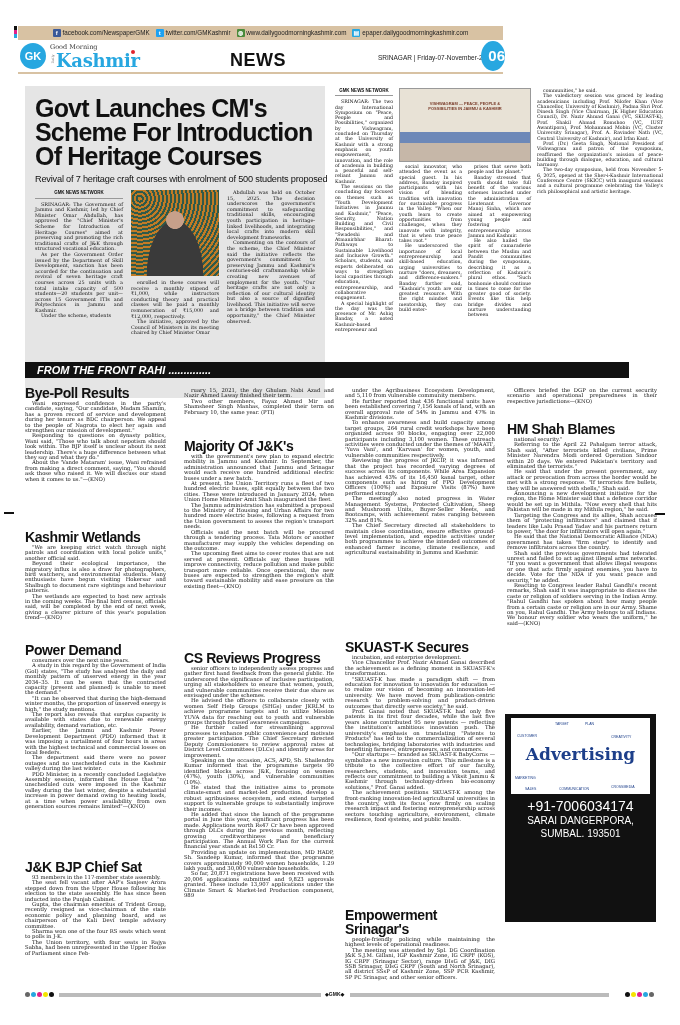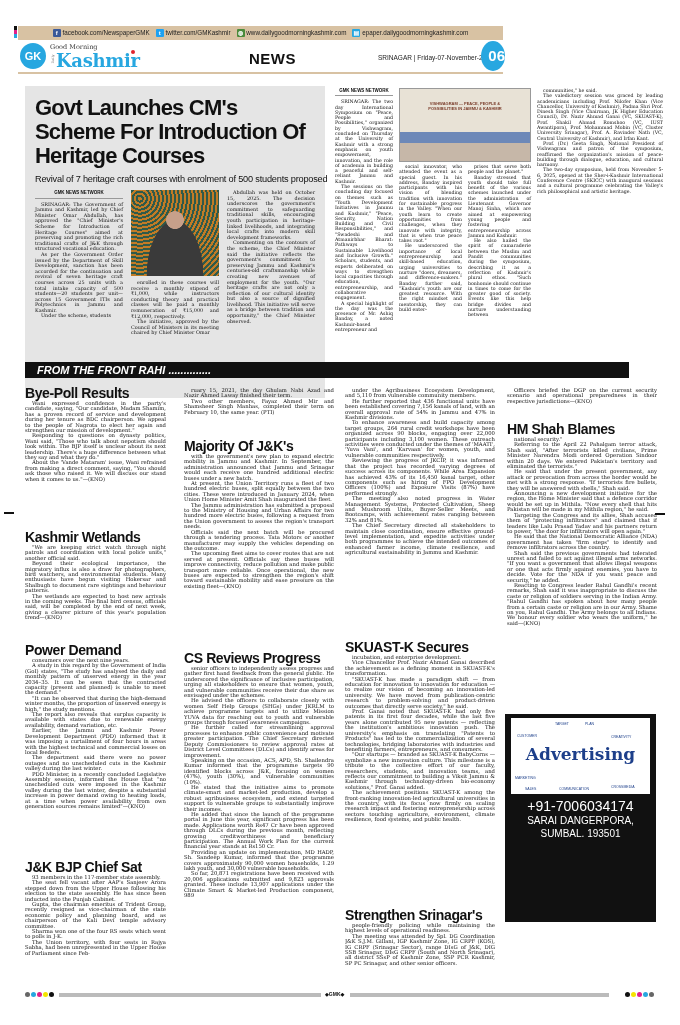--- a/index.html
+++ b/index.html
@@ -6,25 +6,25 @@
 body{width:680px;height:1025px;background:#fff;font-family:"DejaVu Serif",serif;color:#111;position:relative;overflow:hidden}
 .topbar{position:absolute;left:18px;top:26px;width:485px;height:14px;background:#d8c2a3;display:flex;align-items:center;justify-content:center;gap:6px;font-family:"Liberation Sans",sans-serif;font-size:6.3px;color:#222}
 .topbar .ic{display:inline-block;width:8px;height:8px;border-radius:1px;color:#fff;font-size:6px;line-height:8px;text-align:center;font-weight:bold}
 .reg{position:absolute;left:14px;top:26px;width:3px;height:12px;background:linear-gradient(#111 0 33%,#e0218a 33% 66%,#27a7e0 66%)}
 .masthead{position:absolute;left:18px;top:40px;width:485px;height:34px;border-bottom:2px solid #d8c2a3}
 .logo-circle{position:absolute;left:2px;top:3px;width:26px;height:26px;border-radius:50%;background:#27a7e0;color:#fff;font-family:"Liberation Sans",sans-serif;font-size:11px;font-weight:bold;text-align:center;line-height:26px}
 .logo-gm{position:absolute;left:32px;top:3px;font-family:"DejaVu Serif",serif;font-size:6.5px;color:#333}
 .logo-k{position:absolute;left:38px;top:10px;font-family:"DejaVu Serif",serif;font-size:18px;font-weight:bold;color:#27a7e0;letter-spacing:-.3px}
 .logo-daily{position:absolute;left:30px;top:17px;font-size:3.5px;transform:rotate(-90deg);color:#777}
 .logo-dot{position:absolute;left:113px;top:10px;width:4px;height:4px;border-radius:50%;background:#e0242e}
-.section{position:absolute;left:231px;top:10px;font-family:"Liberation Sans",sans-serif;font-weight:bold;font-size:15px;letter-spacing:.5px}
+.section{position:absolute;left:212px;top:10px;font-family:"Liberation Sans",sans-serif;font-weight:bold;font-size:18px;letter-spacing:.5px}
 .dateline{position:absolute;left:360px;top:14px;font-family:"Liberation Sans",sans-serif;font-size:6.5px;color:#222}
 .pageno{position:absolute;right:-2px;top:1px;width:24px;height:30px;border-radius:50%;background:#27a7e0;color:#fff;font-family:"Liberation Sans",sans-serif;font-weight:bold;font-size:15px;text-align:right;line-height:30px}
 .lead{position:absolute;left:25px;top:86px;width:300px;height:312px;background:#e5e5e5;padding:10px 10px 0 10px;}
-.lead h1{font-family:"Liberation Sans",sans-serif;font-weight:bold;font-size:22px;line-height:24px;letter-spacing:-.8px}
+.lead h1{font-family:"Liberation Sans",sans-serif;font-weight:bold;font-size:25px;line-height:24px;letter-spacing:-.8px}
 .lead .deck{font-family:"Liberation Sans",sans-serif;font-size:9.2px;margin-top:6px;white-space:nowrap;letter-spacing:-.2px}
 .cols{display:flex;gap:8px;margin-top:6px}
 .col{flex:1;font-size:4.9px;line-height:5.6px;text-align:justify}
 .col p{text-indent:6px}
 .byline{font-family:"Liberation Sans",sans-serif;font-weight:bold;font-size:4.5px;text-align:center;border-bottom:1px solid #999;padding-bottom:2px;margin-bottom:3px}
 .photo{width:100%;height:86px;background:radial-gradient(circle at 50% 35%,#c7a08a 0 12%,transparent 13%),radial-gradient(ellipse at 50% 100%,#3a3a3a 0 45%,transparent 46%),repeating-radial-gradient(circle at 10% 10%,#c27b25 0 2px,#2f5a4a 2px 4px);margin-bottom:4px}
 .sym{position:absolute;left:335px;top:84px;width:328px;height:276px}
 .sym h1{font-family:"DejaVu Serif",serif;font-weight:bold;font-size:16px;line-height:16px;letter-spacing:-.5px}
 .sym .cols{margin-top:4px;gap:6px}
 .sym .col{font-size:4.7px;line-height:5.3px}
@@ -198,21 +198,21 @@
 <div class="story" style="left:345px;top:640px;width:150px;height:245px;overflow:hidden">
   <h2>SKUAST-K Secures</h2>
   <p>incubation, and enterprise development.</p>
   <p>Vice Chancellor Prof. Nazir Ahmad Ganai described the achievement as a defining moment in SKUAST-K's transformation.</p>
   <p>"SKUAST-K has made a paradigm shift — from education for innovation to innovation for education — to realize our vision of becoming an innovation-led university. We have moved from publication-centric research to problem-solving and product-driven outcomes that directly serve society," he said.</p>
   <p>Prof. Ganai noted that SKUAST-K had only five patents in its first four decades, while the last five years alone contributed 95 new patents — reflecting the institution's ambitious innovation push. The university's emphasis on translating "Patents to Products" has led to the commercialization of several technologies, bridging laboratories with industries and benefiting farmers, entrepreneurs, and consumers.</p>
   <p>"Our startups — branded as SKUAST-K BabyCorns — symbolize a new innovation culture. This milestone is a tribute to the collective effort of our faculty, researchers, students, and innovation teams, and reflects our commitment to building a Viksit Jammu &amp; Kashmir through technology-driven bio-economy solutions," Prof. Ganai added.</p>
   <p>The achievement positions SKUAST-K among the front-ranking innovation-led agricultural universities in the country, with its focus now firmly on scaling research impact and fostering entrepreneurship across sectors touching agriculture, environment, climate resilience, food systems, and public health.</p>
 </div>
 <div class="story" style="left:345px;top:908px;width:150px;height:78px;overflow:hidden">
-  <h2>Strengthen Srinagar's</h2>
+  <h2>Empowerment Srinagar's</h2>
   <p>people-friendly policing while maintaining the highest levels of operational readiness.</p>
   <p>The meeting was attended by Spl. DG Coordination J&amp;K S.J.M. Gillani, IGP Kashmir Zone, IG CRPF (KOS), IG CRPF (Srinagar Sector), range DIsG of J&amp;K, DIG SSB Srinagar, DIsG CRPF (South and North Srinagar), all district SSsP of Kashmir Zone, SSP PCR Kashmir, SP PC Srinagar, and other senior officers.</p>
 </div>
 
 <div class="story" style="left:507px;top:388px;width:150px;height:20px;overflow:hidden">
   <p>Officers briefed the DGP on the current security scenario and operational preparedness in their respective jurisdictions—(KNO)</p>
 </div>
 <div class="story" style="left:507px;top:422px;width:150px;height:285px;overflow:hidden">
   <h2>HM Shah Blames</h2>
   <p>national security."</p>

